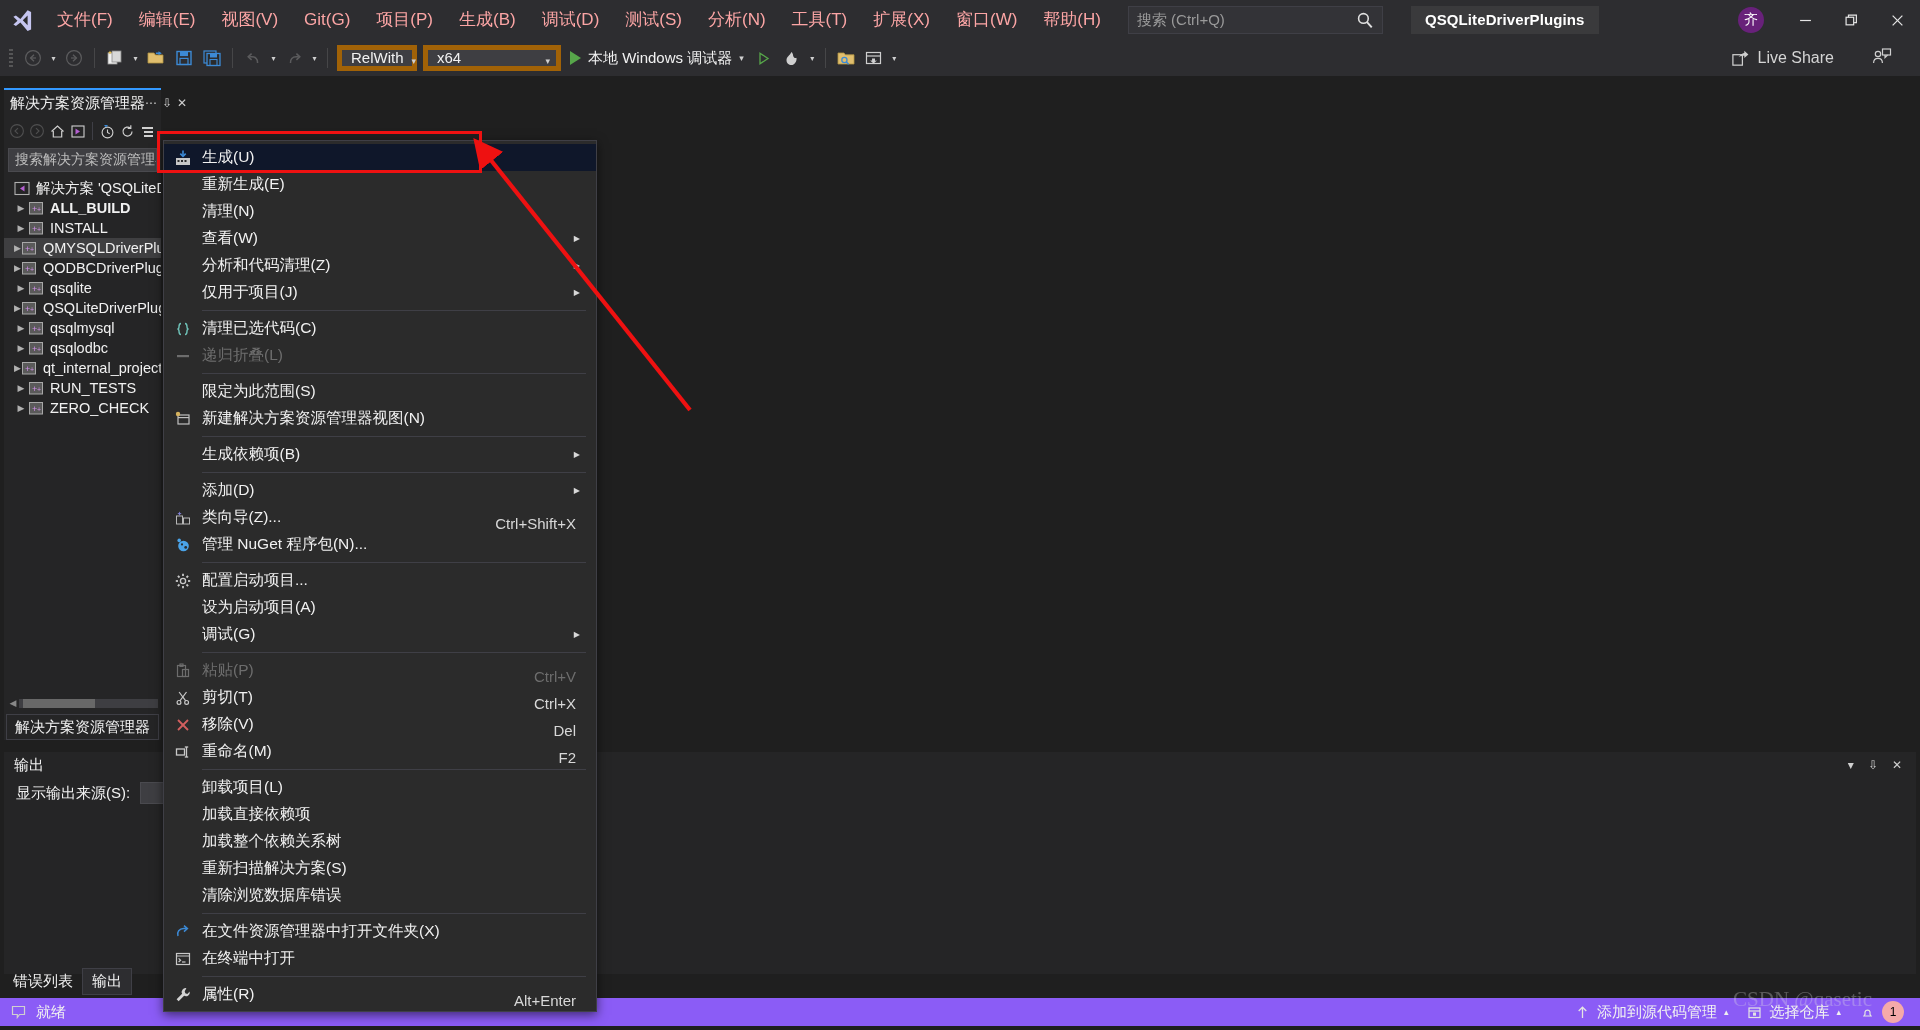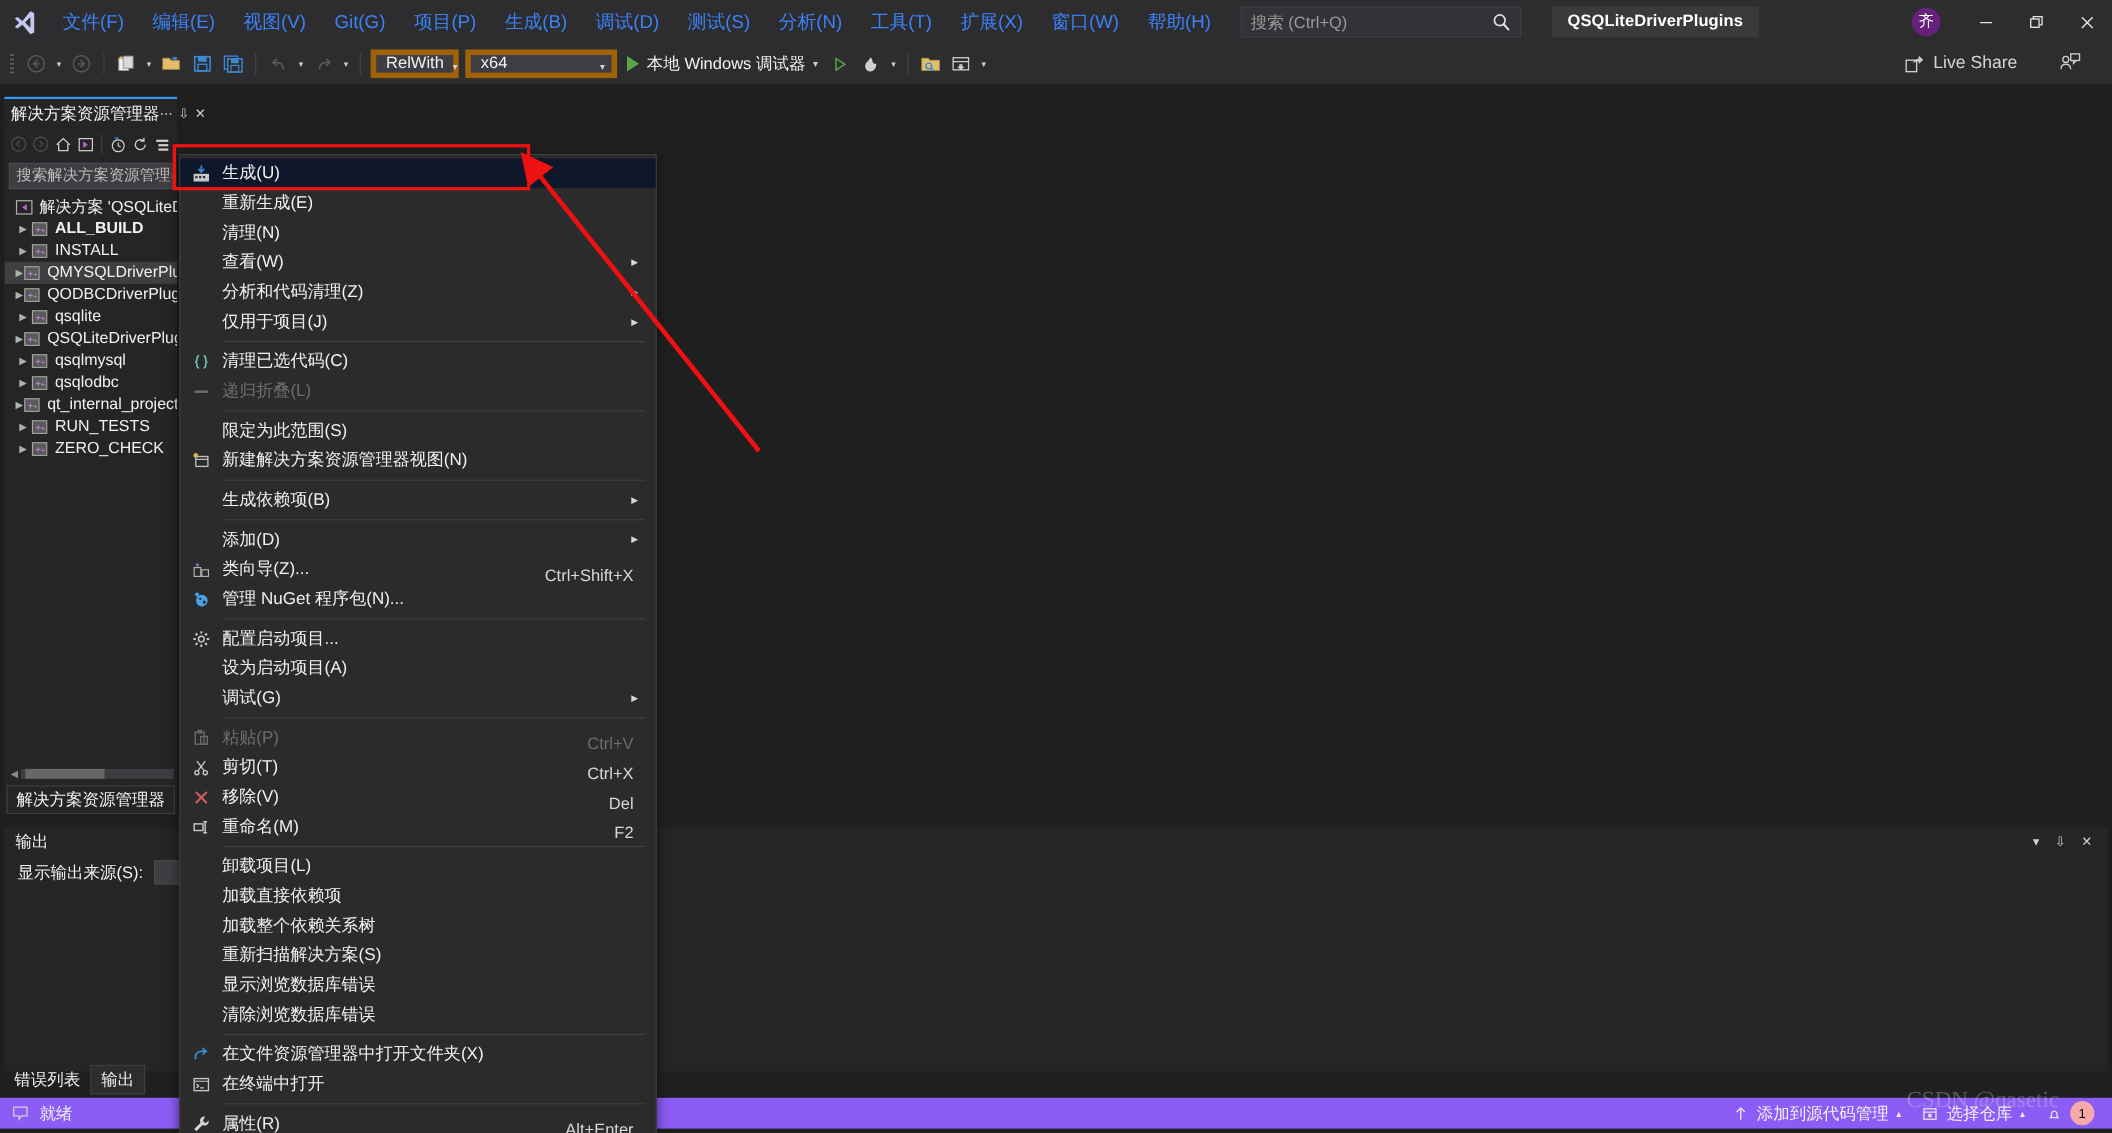--- a/index.html
+++ b/index.html
@@ -15,21 +15,21 @@
   
   .titlebar {
     position: absolute; left: 0; top: 0; width: 1920px; height: 40px;
     background: #2d2d30; display: flex; align-items: center;
   }
   .vs-logo { width: 44px; height: 40px; display: flex; align-items: center; justify-content: center; }
   .vs-logo svg { width: 24px; height: 24px; }
   .menubar { display: flex; align-items: center; height: 40px; }
   .menu-item {
     padding: 0 13px; height: 40px; line-height: 40px;
-    font-size: 17px; color: #3b82f6; white-space: nowrap; cursor: default;
+    font-size: 17px; color: #fca5a5; white-space: nowrap; cursor: default;
   }
 
   .search-box {
     margin-left: 14px; width: 255px; height: 28px; background: #333337;
     border: 1px solid #3f3f46; display: flex; align-items: center;
     padding: 0 8px; position: relative;
   }
   .search-box .ph { font-size: 15px; color: #9a9a9a; flex: 1; }
   .search-box .mag { width: 18px; height: 18px; }
 
@@ -851,24 +851,20 @@
     <div class="mi">
       <span class="mi-icon"></span>
       <span class="mi-label">加载整个依赖关系树</span>
     </div>
     <div class="mi">
       <span class="mi-icon"></span>
       <span class="mi-label">重新扫描解决方案(S)</span>
     </div>
     <div class="mi">
       <span class="mi-icon"></span>
-      <span class="mi-label">显示浏览数据库错误</span>
-    </div>
-    <div class="mi">
-      <span class="mi-icon"></span>
       <span class="mi-label">清除浏览数据库错误</span>
     </div>
 
     <div class="msep"></div>
 
     <div class="mi">
       <span class="mi-icon">
         <svg width="18" height="18" viewBox="0 0 18 18">
             <path d="M4 13c-1.5-4 1.5-7.5 5.5-7.5h3" fill="none" stroke="#3c8ad6" stroke-width="1.5"></path>
             <polyline points="10,2.6 13.4,5.6 10,8.6" fill="none" stroke="#3c8ad6" stroke-width="1.5"></polyline>

